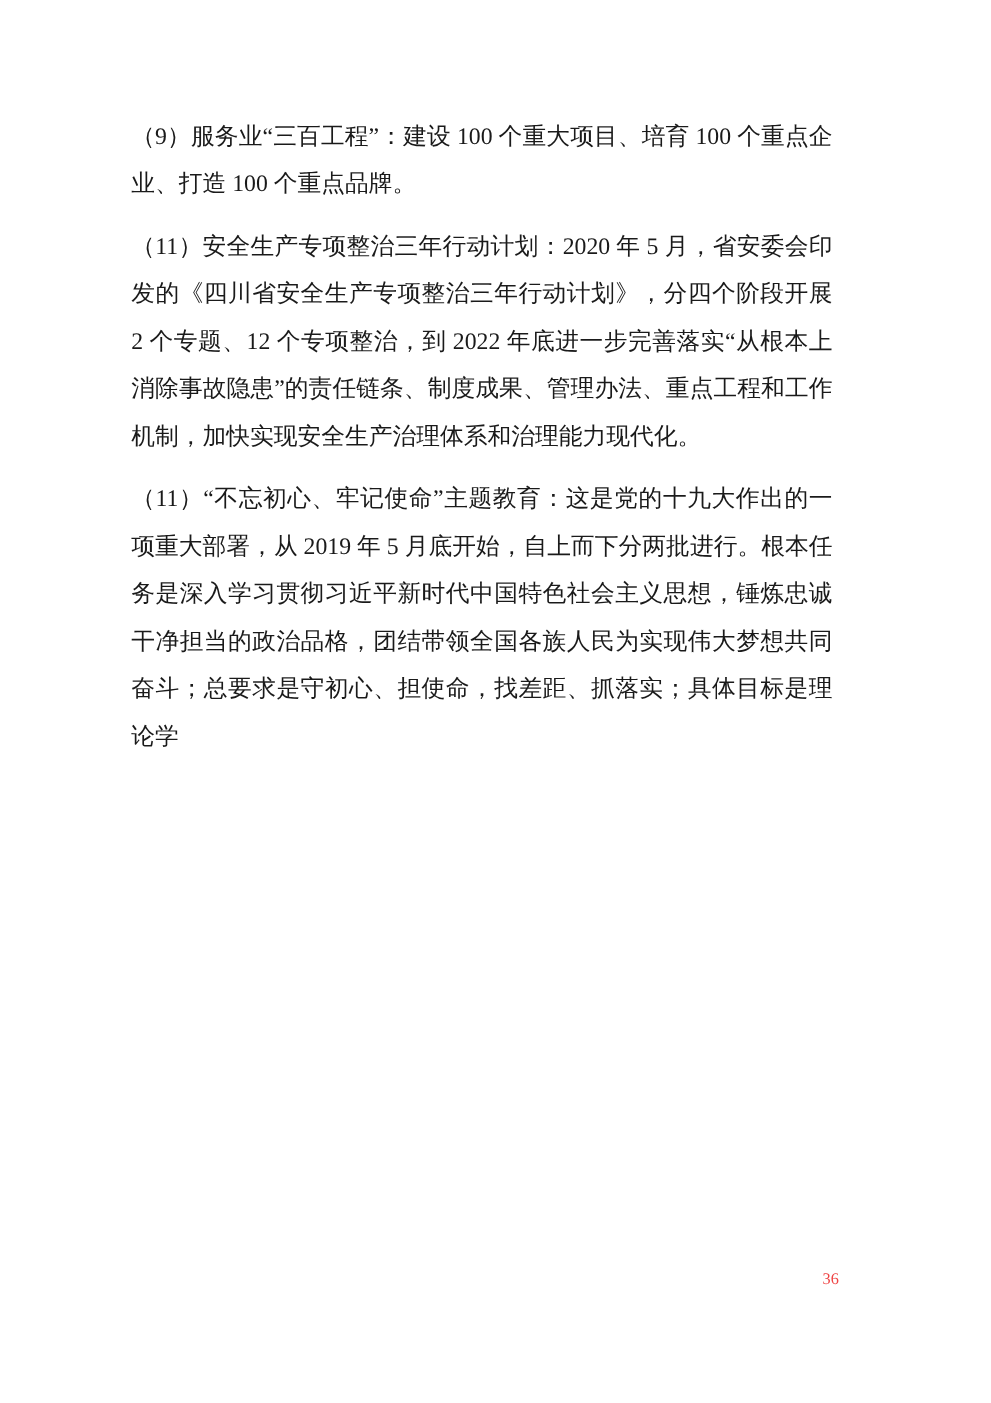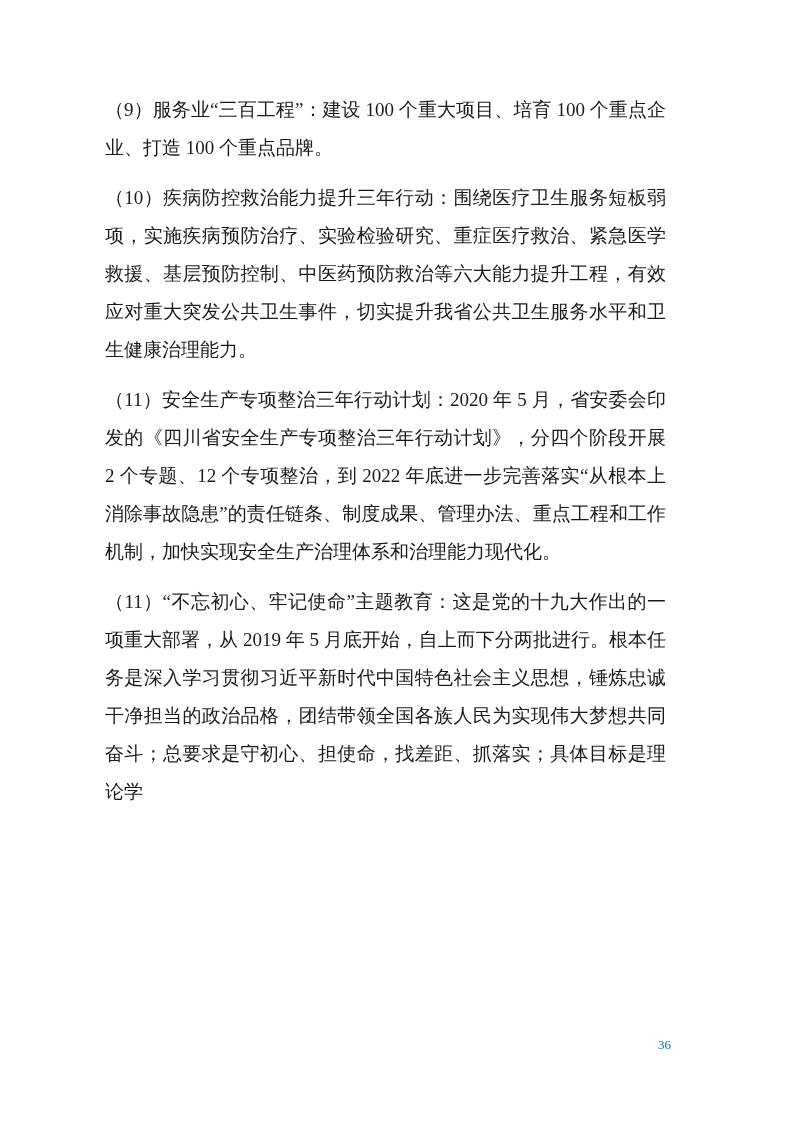--- a/index.html
+++ b/index.html
@@ -25,31 +25,30 @@
   .para {
     margin: 0 12px 12px 0;
     font-size: 19px;
     line-height: 38px;
     text-align: justify;
     text-align-last: left;
     word-break: break-all;
   }
   .page-number {
     position: absolute;
-    top: 1037px;
+    top: 1015px;
     right: 122px;
     font-size: 13px;
     line-height: 16px;
-    color: #0369a1;
+    color: #ef4444;
   }
 </style>
 </head>
 <body>
 
 <div class="page">
   <div class="content">
     <p class="para">（9）服务业“三百工程”：建设 100 个重大项目、培育 100 个重点企业、打造 100 个重点品牌。</p>
-    <p class="para">（10）疾病防控救治能力提升三年行动：围绕医疗卫生服务短板弱项，实施疾病预防治疗、实验检验研究、重症医疗救治、紧急医学救援、基层预防控制、中医药预防救治等六大能力提升工程，有效应对重大突发公共卫生事件，切实提升我省公共卫生服务水平和卫生健康治理能力。</p>
     <p class="para">（11）安全生产专项整治三年行动计划：2020 年 5 月，省安委会印发的《四川省安全生产专项整治三年行动计划》，分四个阶段开展 2 个专题、12 个专项整治，到 2022 年底进一步完善落实“从根本上消除事故隐患”的责任链条、制度成果、管理办法、重点工程和工作机制，加快实现安全生产治理体系和治理能力现代化。</p>
     <p class="para">（11）“不忘初心、牢记使命”主题教育：这是党的十九大作出的一项重大部署，从 2019 年 5 月底开始，自上而下分两批进行。根本任务是深入学习贯彻习近平新时代中国特色社会主义思想，锤炼忠诚干净担当的政治品格，团结带领全国各族人民为实现伟大梦想共同奋斗；总要求是守初心、担使命，找差距、抓落实；具体目标是理论学</p>
   </div>
   <div class="page-number">36</div>
 </div>
 
 </body></html>

